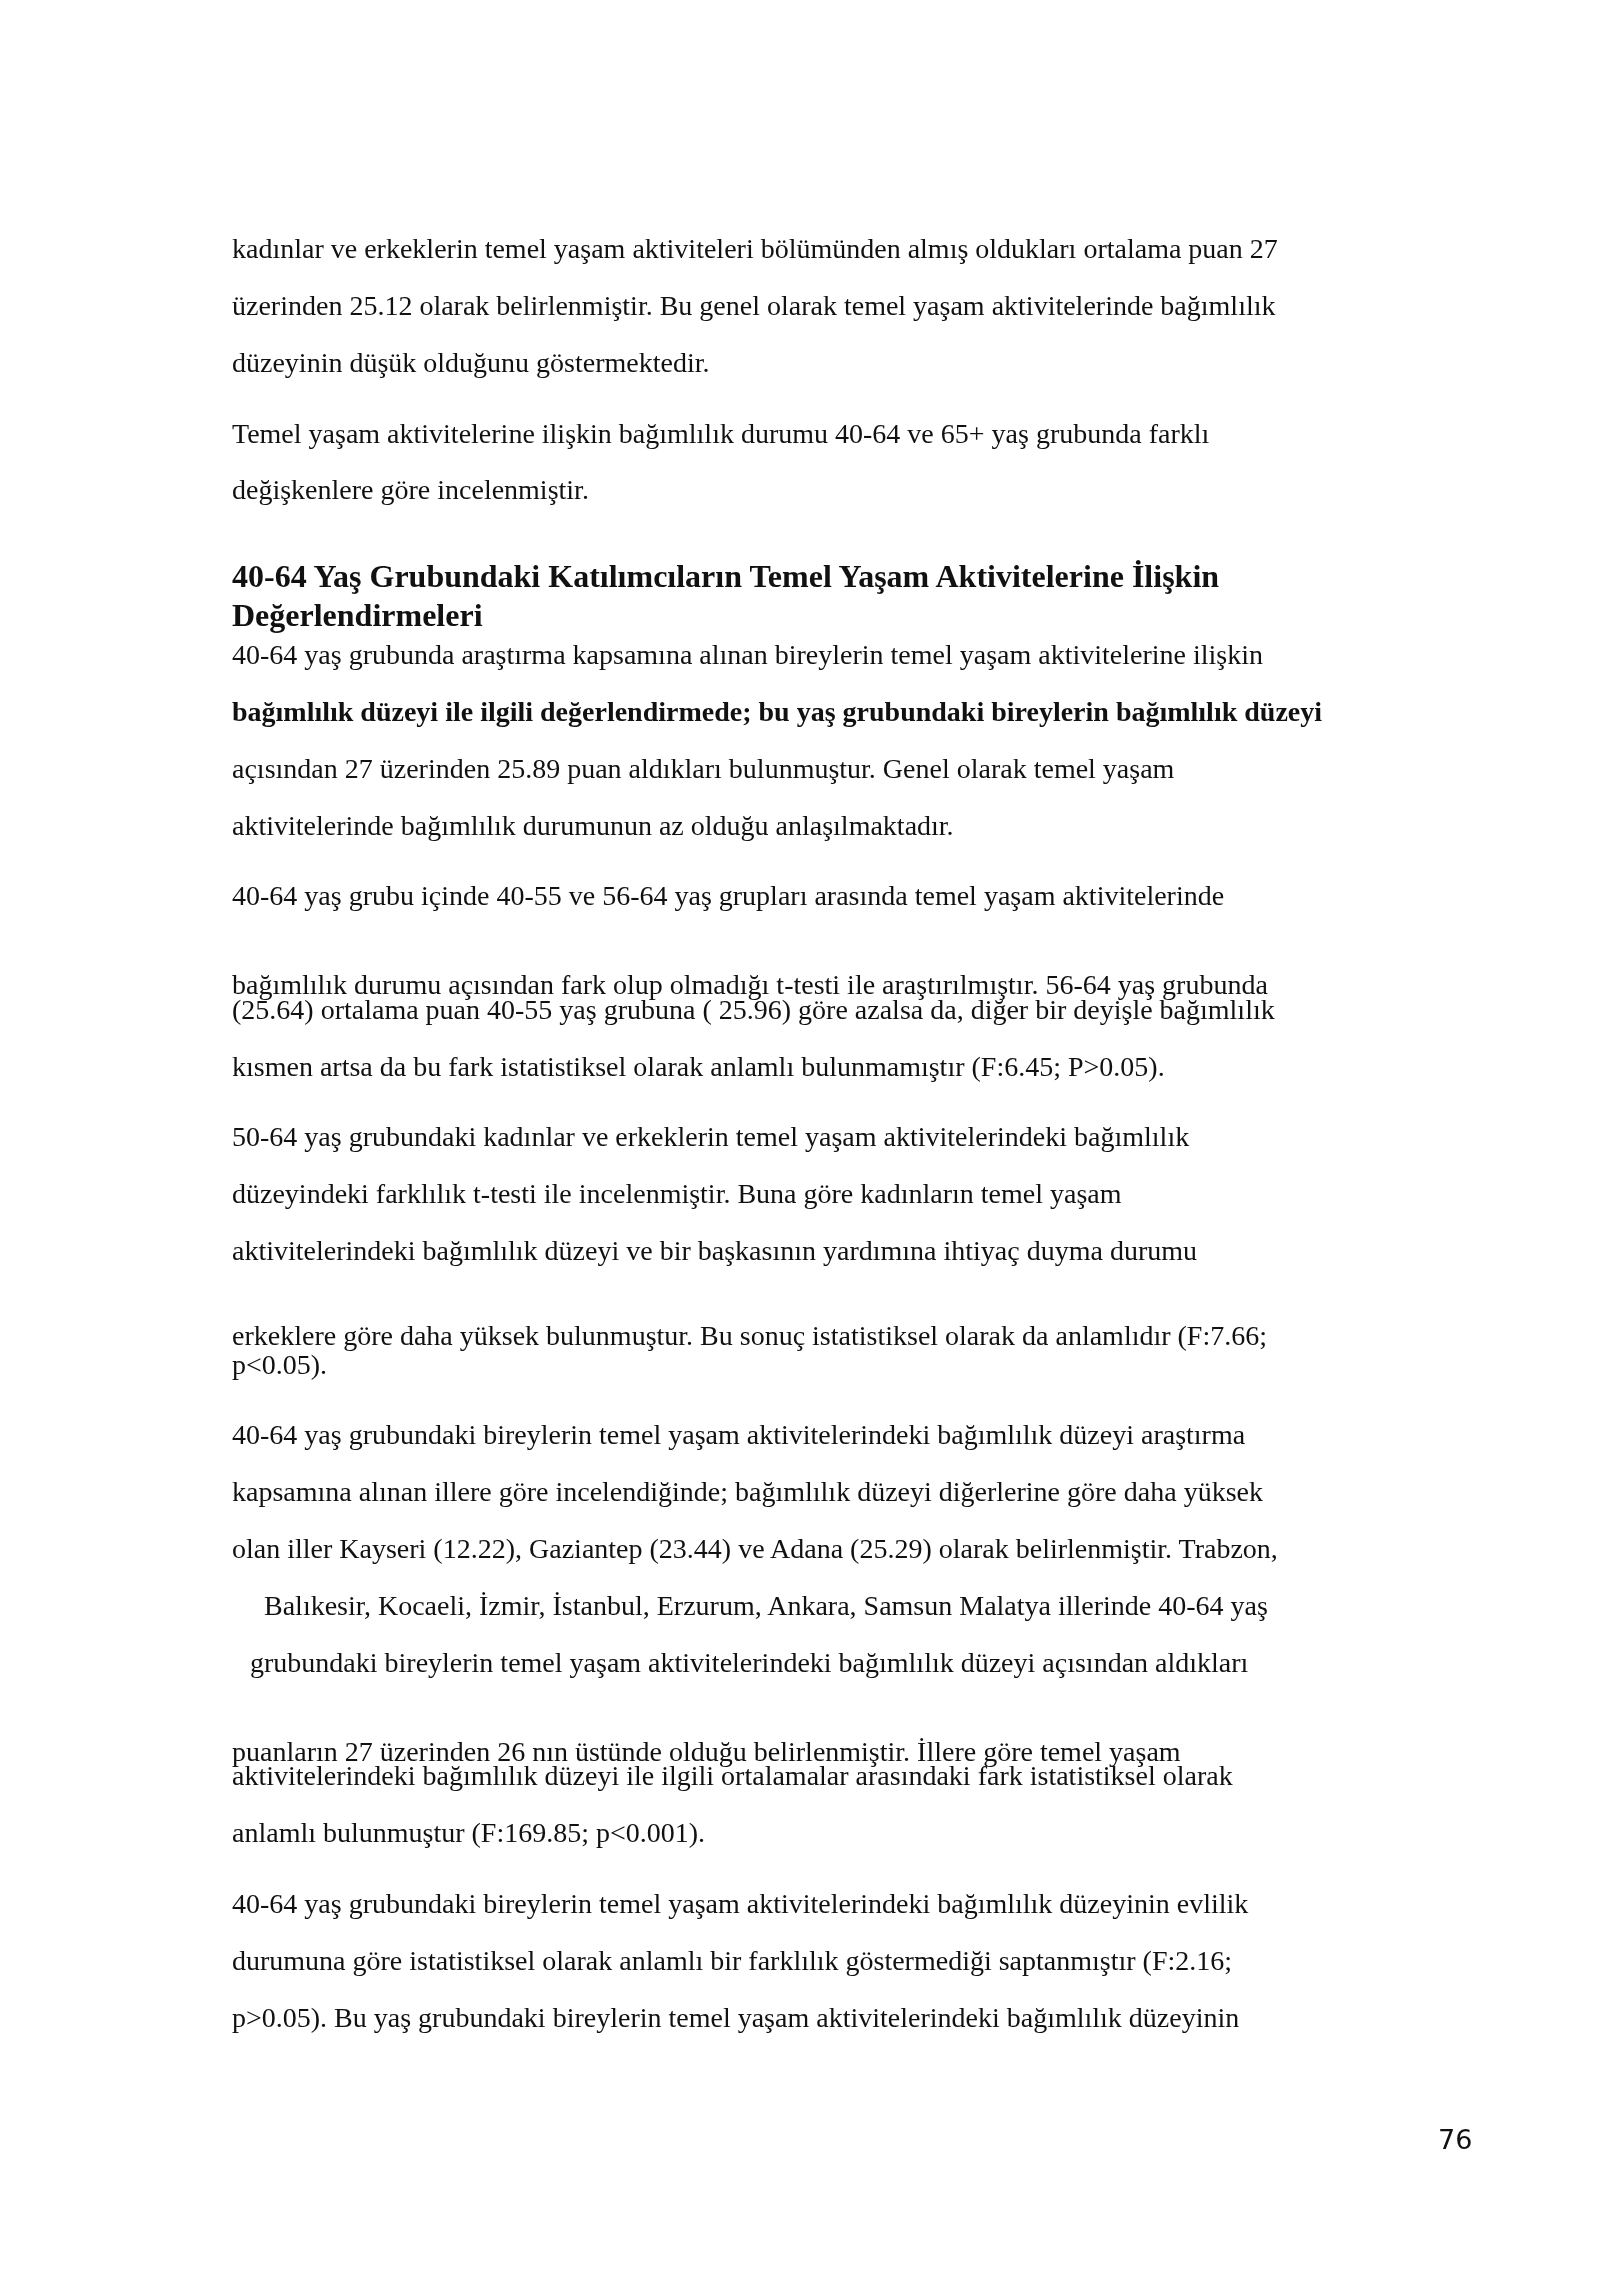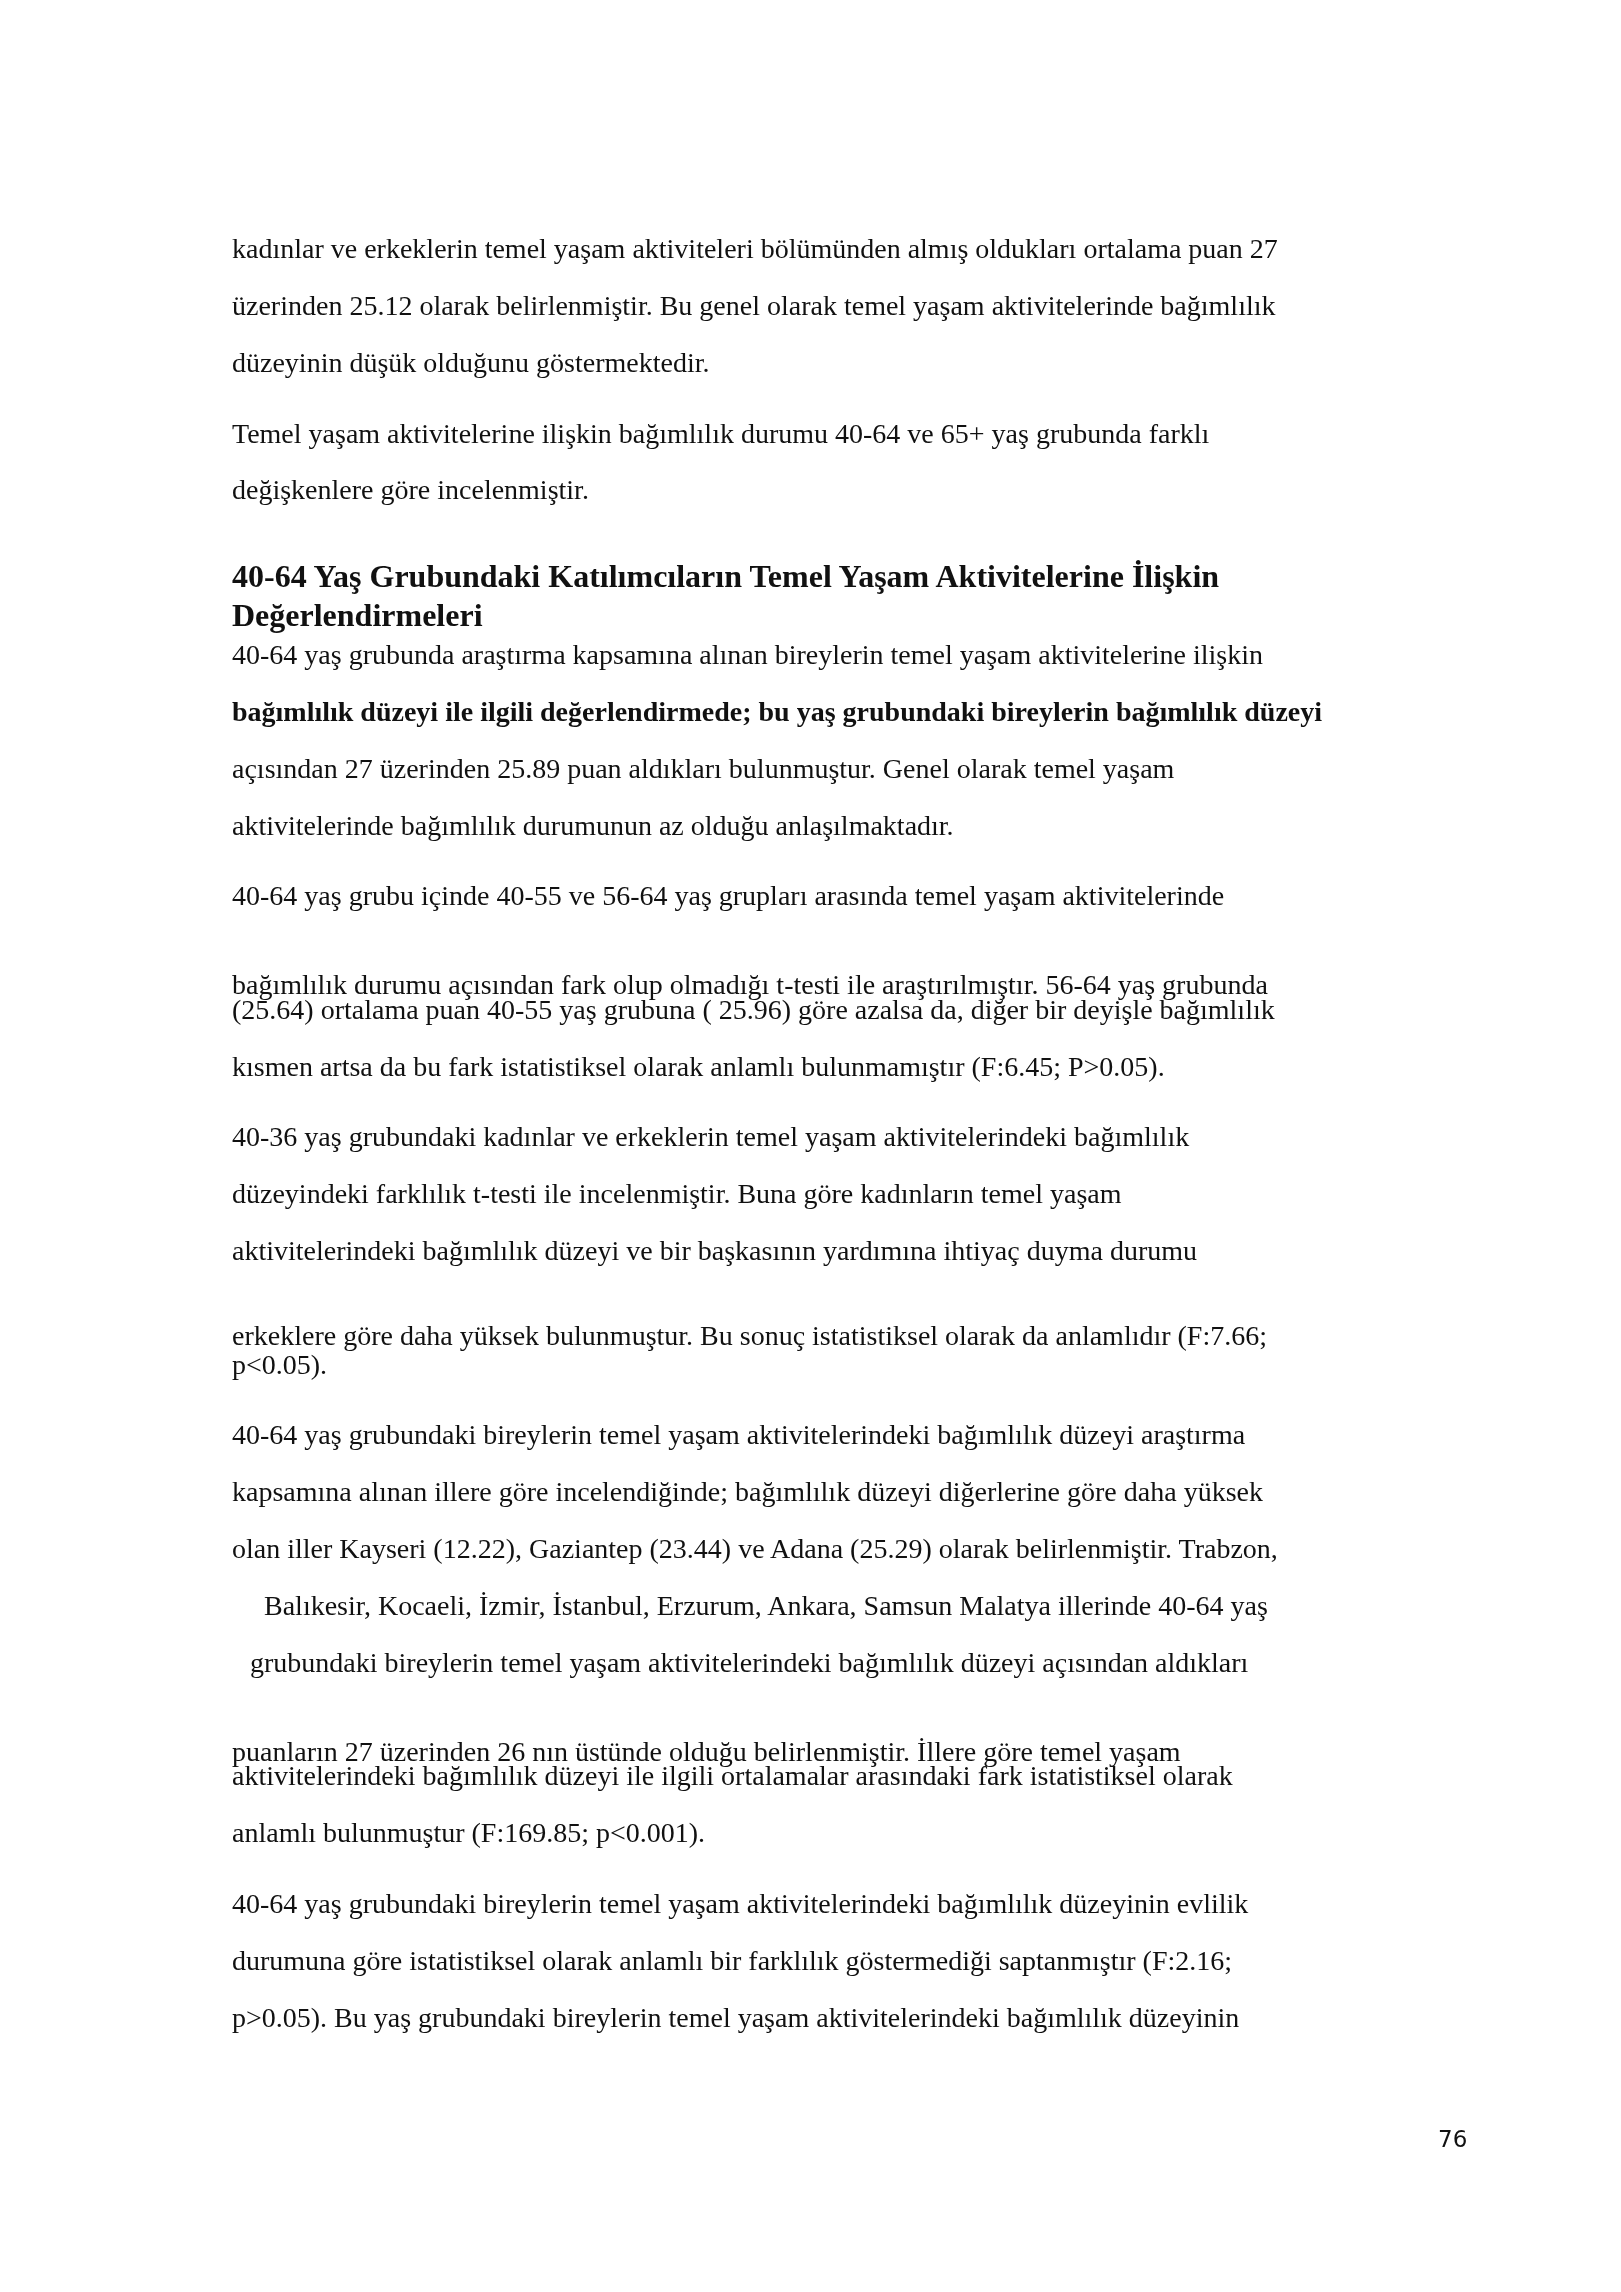--- a/index.html
+++ b/index.html
@@ -26,21 +26,21 @@
     font-size: 32px;
     line-height: 35px;
     color: #111;
     white-space: nowrap;
   }
   .pagenum {
     position: absolute;
     left: 1438px;
     top: 2125px;
     font-family: "DejaVu Sans", sans-serif;
-    font-size: 23px;
+    font-size: 27px;
     line-height: 29px;
     color: #111;
   }
 </style>
 </head>
 <body>
 
 <div class="page">
 
   <div>
@@ -67,21 +67,21 @@
   </div>
 
   <div>
     <div class="line" style="top: 878px; text-align-last: left;">40-64 yaş grubu içinde 40-55 ve 56-64 yaş grupları arasında temel yaşam aktivitelerinde</div>
     <div class="line" style="top: 935px; text-align-last: left; margin-top: 32px;">bağımlılık durumu açısından fark olup olmadığı t-testi ile araştırılmıştır. 56-64 yaş grubunda</div>
     <div class="line" style="top: 992px; text-align-last: left;">(25.64) ortalama puan 40-55 yaş grubuna ( 25.96) göre azalsa da, diğer bir deyişle bağımlılık</div>
     <div class="line last" style="top:1049px">kısmen artsa da bu fark istatistiksel olarak anlamlı bulunmamıştır (F:6.45; P&gt;0.05).</div>
   </div>
 
   <div>
-    <div class="line" style="top: 1119px; text-align-last: left;">40-36 yaş grubundaki kadınlar ve erkeklerin temel yaşam aktivitelerindeki bağımlılık</div>
+    <div class="line" style="top: 1119px; text-align-last: left;">50-64 yaş grubundaki kadınlar ve erkeklerin temel yaşam aktivitelerindeki bağımlılık</div>
     <div class="line" style="top: 1176px; text-align-last: left;">düzeyindeki farklılık t-testi ile incelenmiştir. Buna göre kadınların temel yaşam</div>
     <div class="line" style="top: 1233px; text-align-last: left;">aktivitelerindeki bağımlılık düzeyi ve bir başkasının yardımına ihtiyaç duyma durumu</div>
     <div class="line" style="top: 1290px; text-align-last: left; margin-top: 28px;">erkeklere göre daha yüksek bulunmuştur. Bu sonuç istatistiksel olarak da anlamlıdır (F:7.66;</div>
     <div class="line last" style="top:1347px">p&lt;0.05).</div>
   </div>
 
   <div>
     <div class="line" style="top: 1417px; text-align-last: left;">40-64 yaş grubundaki bireylerin temel yaşam aktivitelerindeki bağımlılık düzeyi araştırma</div>
     <div class="line" style="top: 1474px; text-align-last: left;">kapsamına alınan illere göre incelendiğinde;  bağımlılık düzeyi diğerlerine göre daha yüksek</div>
     <div class="line" style="top: 1531px; text-align-last: left;">olan iller Kayseri (12.22), Gaziantep (23.44) ve Adana (25.29) olarak belirlenmiştir. Trabzon,</div>

